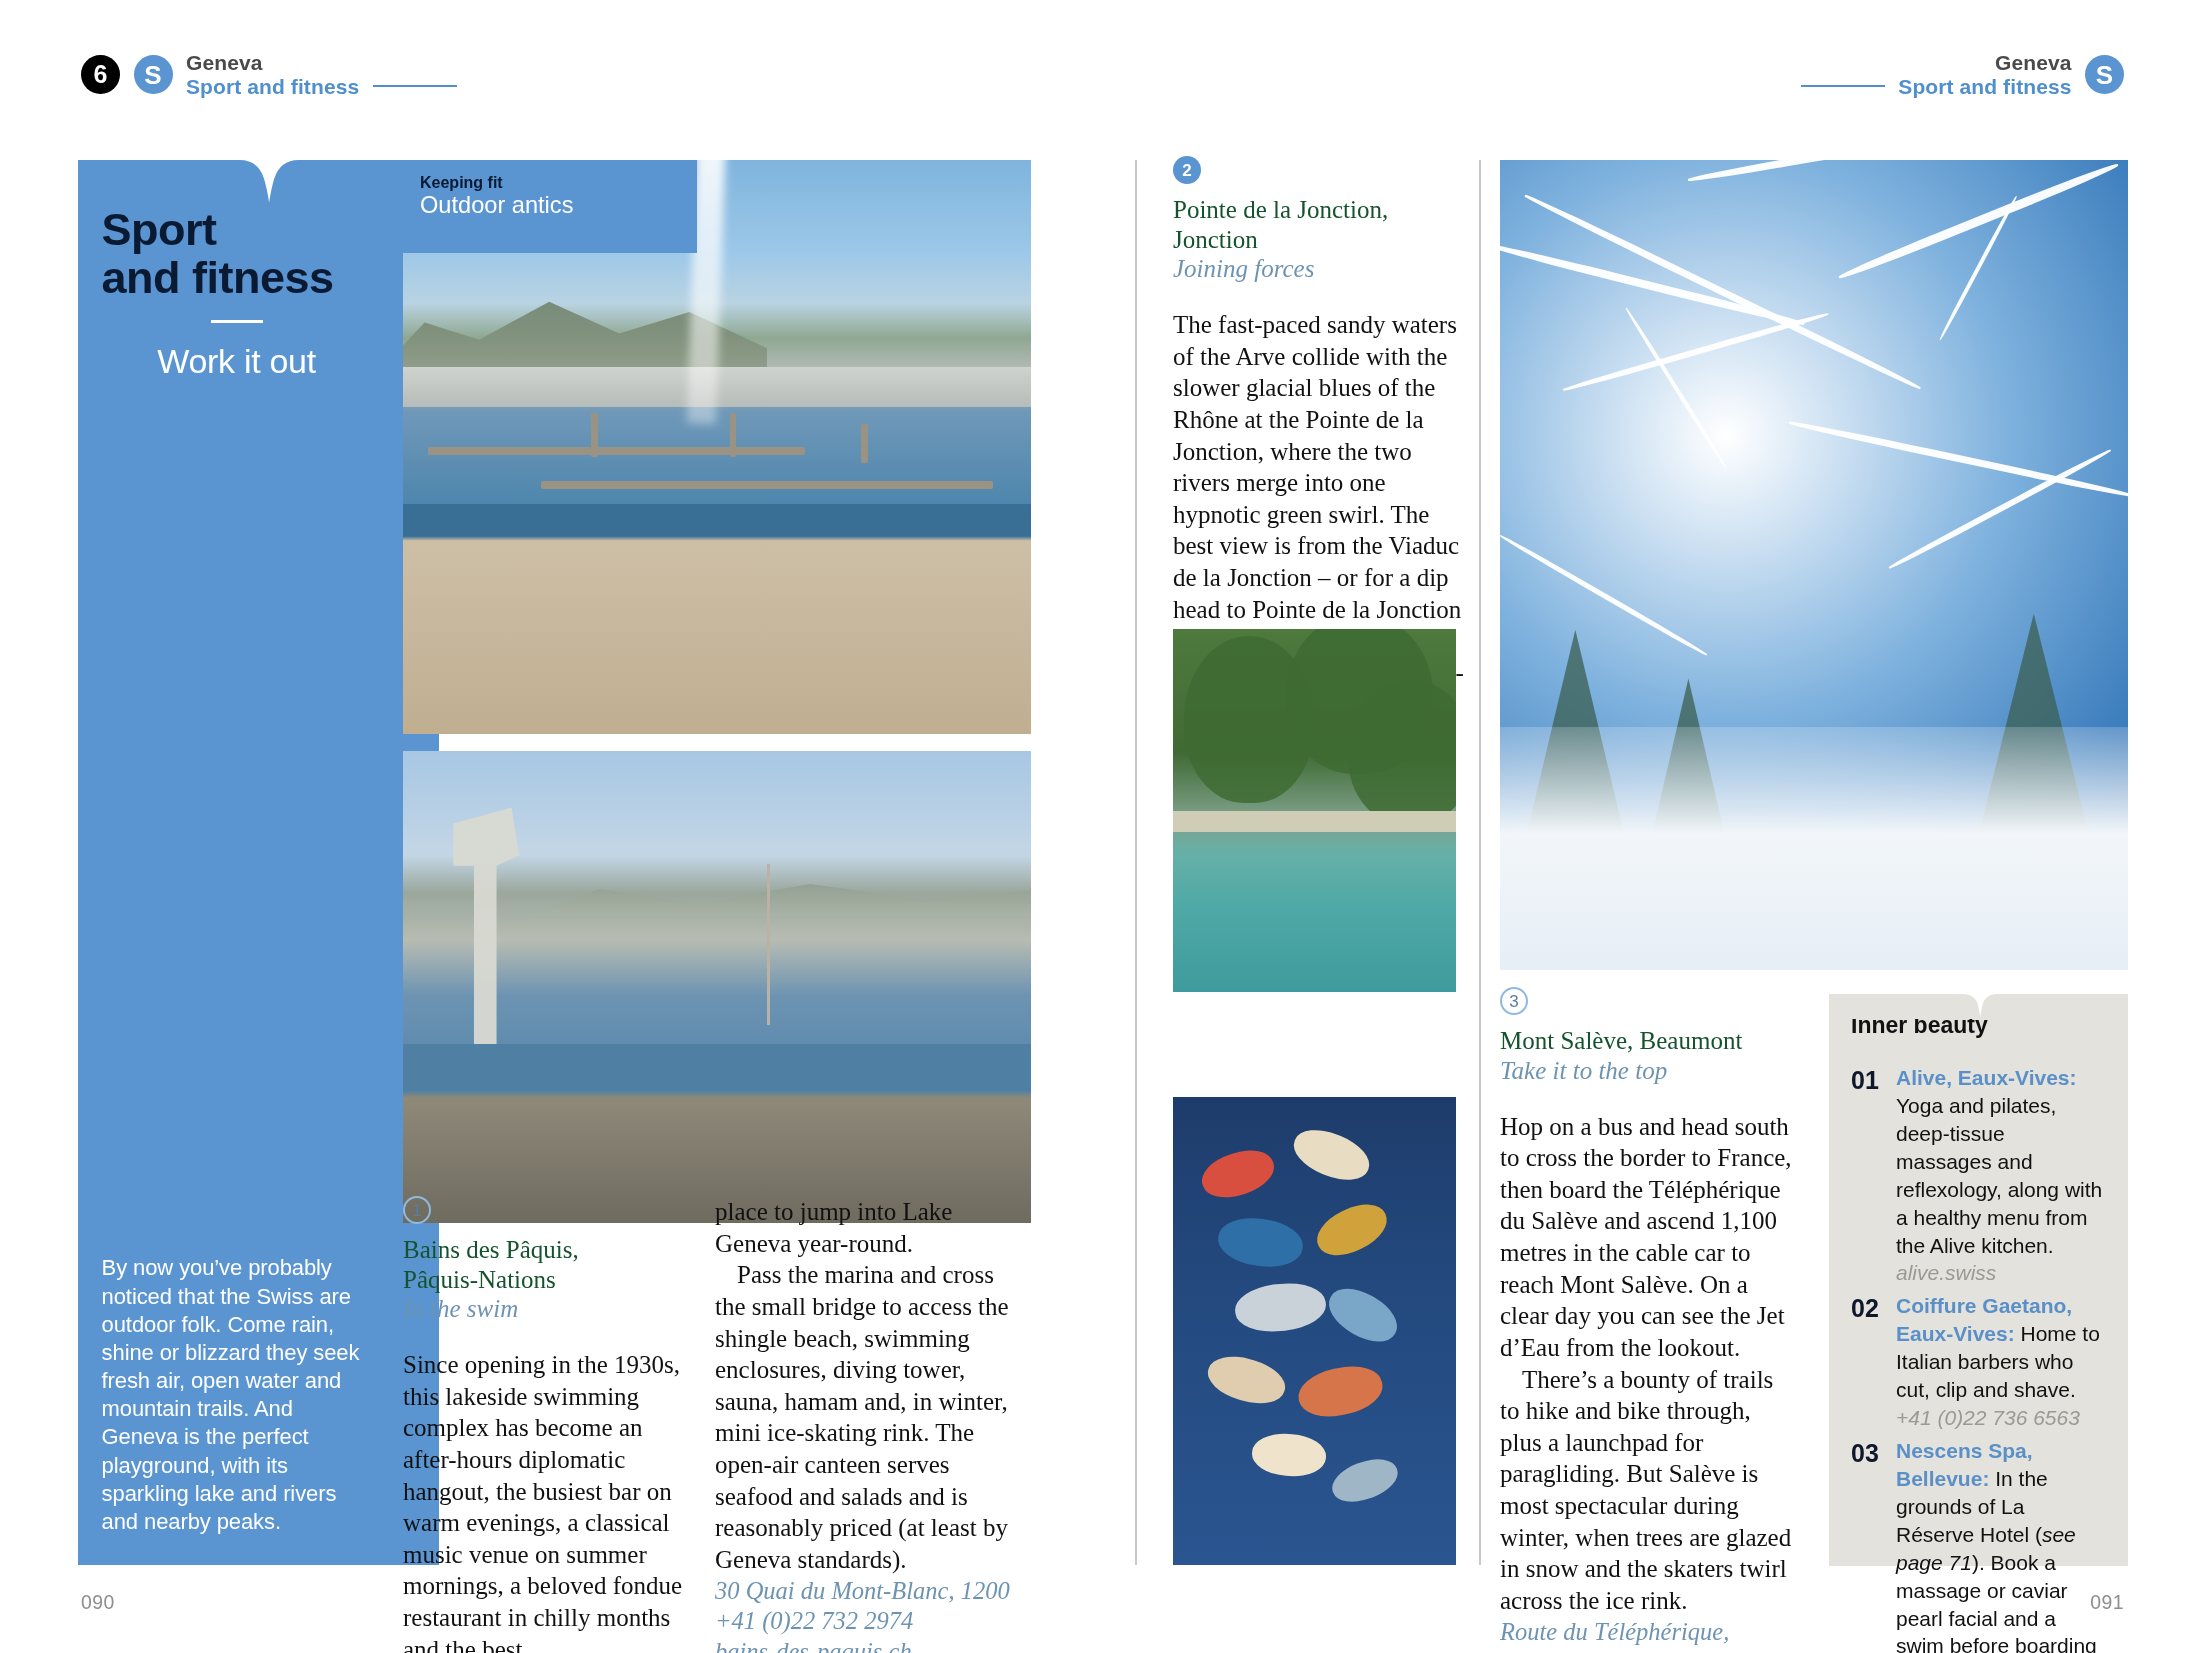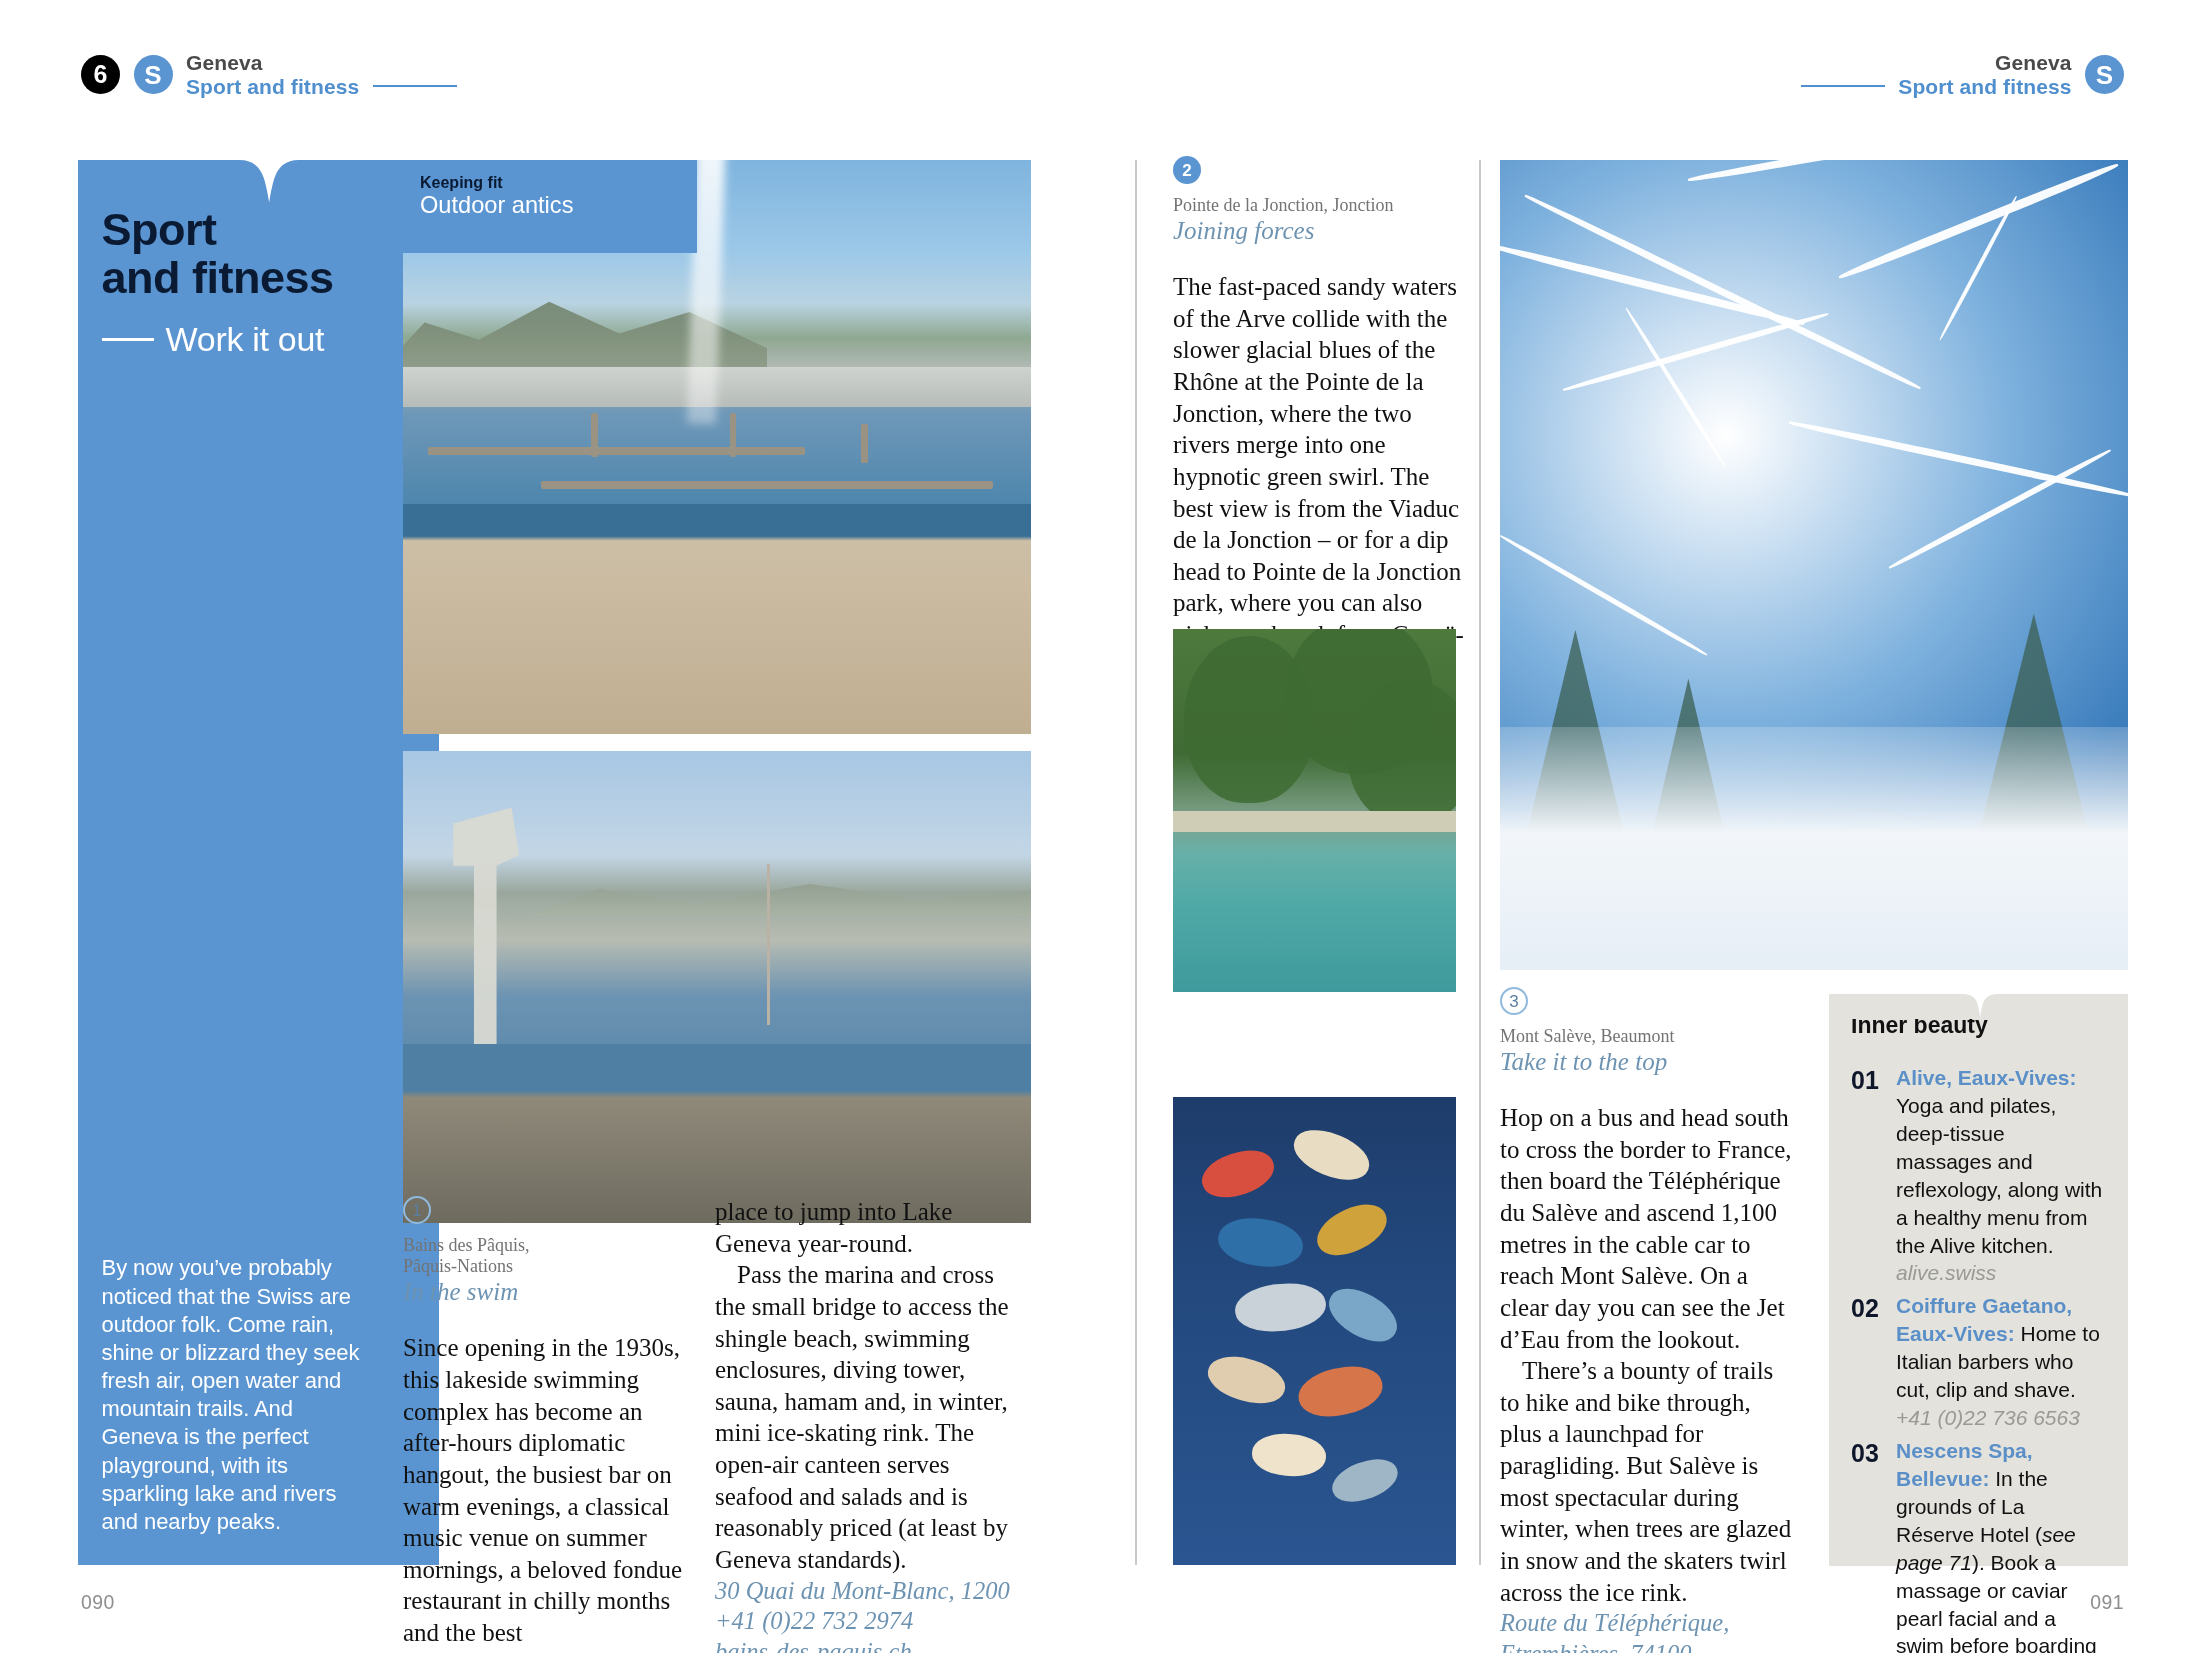--- a/index.html
+++ b/index.html
@@ -86,25 +86,26 @@
     color: #0b1a33;
     font-size: 45px;
     font-weight: bold;
     line-height: 1.07;
     letter-spacing: -0.5px;
   }
   .feature-kicker {
     position: absolute;
     left: 23.6px; top: 160px;
     width: 270px;
-    display: flex; align-items: center; gap: 12px;
+    display: flex; align-items: center; gap: 19px;
     color: #ffffff;
     font-size: 34px;
     font-weight: 400;
     letter-spacing: -0.3px;
+    flex-direction: column;
   }
   .kicker-rule { width: 52px; height: 2.5px; background: #ffffff; display: block; }
 
   .feature-body {
     position: absolute;
     left: 23.6px; bottom: 29px;
     width: 263px;
     color: #ffffff;
     font-size: 22px;
     line-height: 1.28;
@@ -240,21 +241,21 @@
     display: flex; align-items: center; justify-content: center;
     font-family: "Liberation Sans", sans-serif;
     font-size: 17px; line-height: 1;
     margin-bottom: 11px;
   }
   .marker-outline { border: 2.1px solid #8fb9dd; color: #5a7f9e; }
   .marker-solid   { background: #5a95d2; color: #ffffff; font-weight: bold; }
 
   .entry-name {
     font-family: "Liberation Serif", serif;
-    font-size: 18px; line-height: 1.18; color:#737373;
+    font-size: 25px; line-height: 1.18; color:#14532d;
   }
   .entry-tag {
     font-family: "Liberation Serif", serif;
     font-style: italic;
     font-size: 25px; line-height: 1.2; color:#6d93b2;
     margin-bottom: 25px;
   }
   .entry-body {
     font-family: "Liberation Serif", serif;
     font-size: 25px; line-height: 1.265; color:#111;

